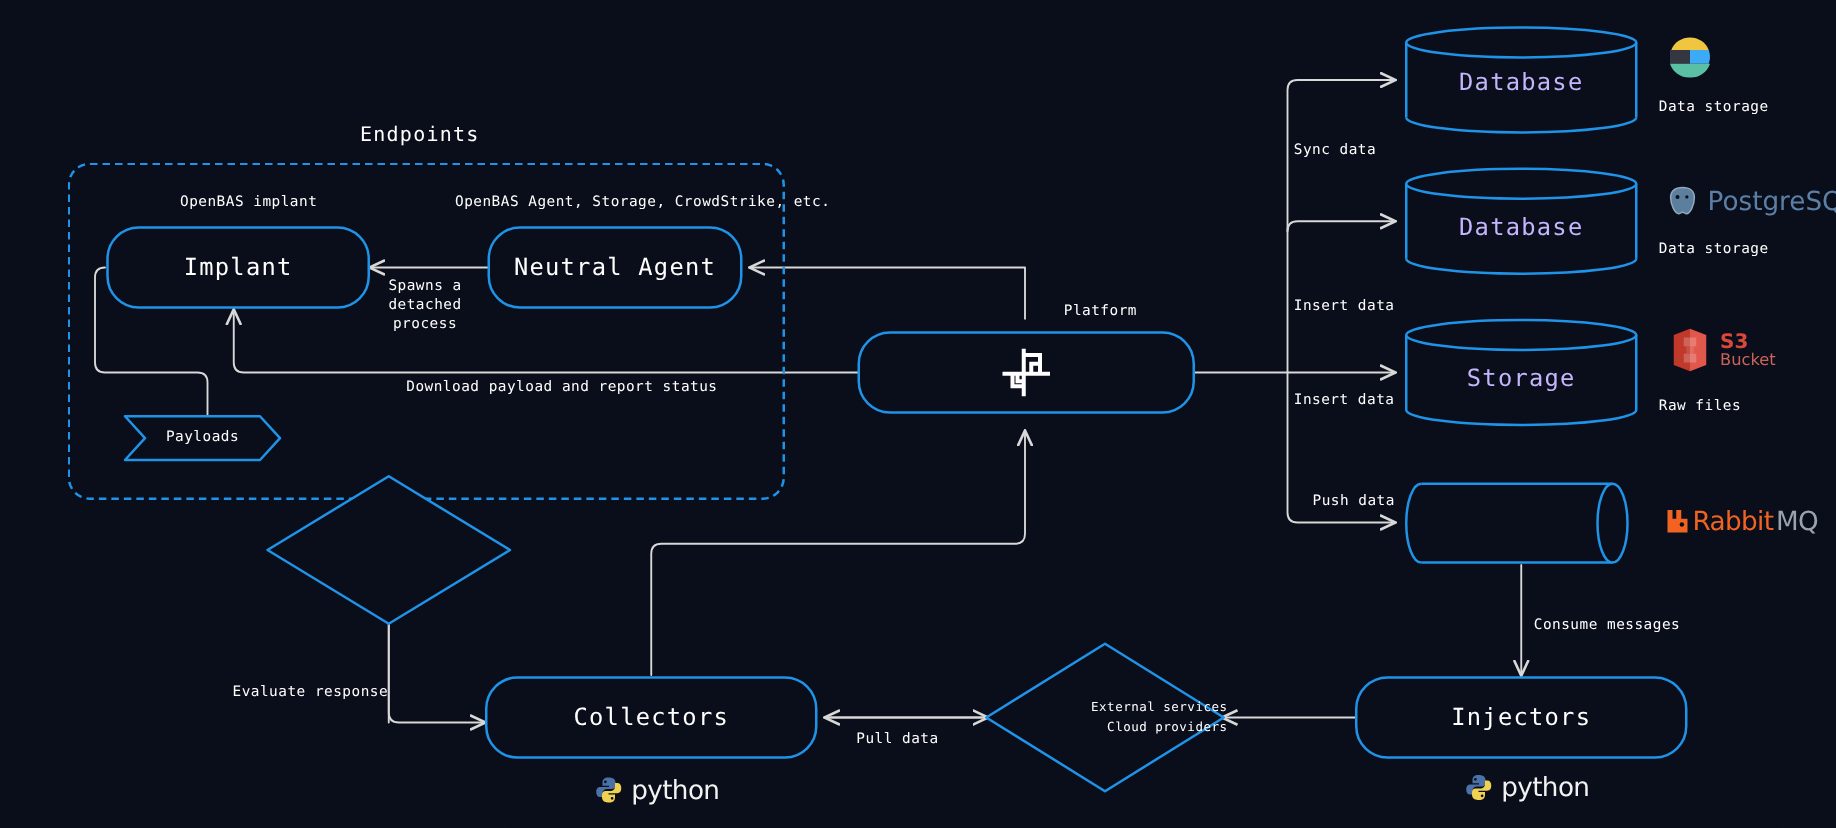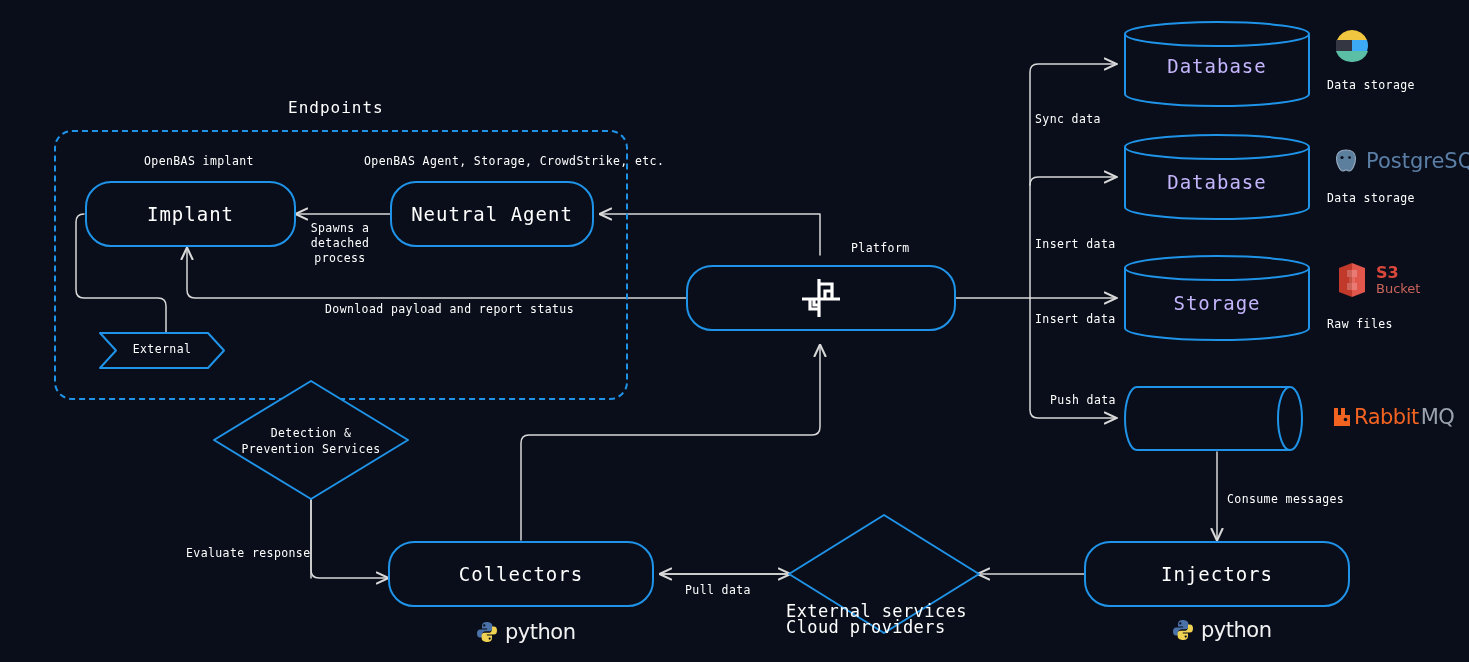--- a/index.html
+++ b/index.html
@@ -87,21 +87,21 @@
 
   <div class="cap ctr" style="left:308px;top:221px;width:64px;">Spawns a
 detached
 process</div>
   <div class="cap" style="left:325px;top:302px;text-align:right;">Download payload and report status</div>
 
   <div style="position:absolute;left:98px;top:331px;width:128px;height:39px;">
     <svg width="128" height="39" viewBox="0 0 128 39">
       <path d="M2,2 L110,2 L126,19.5 L110,37 L2,37 L18,19.5 Z" fill="#0a0e1a" stroke="#1f93e8" stroke-width="2" stroke-linejoin="round"></path>
     </svg>
-    <div style="position:absolute;left:0;top:11px;width:128px;text-align:center;color:#fff;font-size:11.5px;letter-spacing:.4px;">External</div>
+    <div style="position:absolute;left:0;top:11px;width:128px;text-align:center;color:#fff;font-size:11.5px;letter-spacing:.4px;">Payloads</div>
   </div>
 
   <div class="cap" style="left:851px;top:241px;">Platform</div>
   <div class="node rbox" style="left:686px;top:265px;width:270px;height:66px;">
     <span style="display:block;width:44px;height:44px;">
       <svg width="44" height="44" viewBox="0 0 44 44">
         <g fill="none" stroke="#ffffff" stroke-width="3.2">
           <path d="M20,3 L20,41"></path>
           <path d="M3,23 L41,23"></path>
           <path d="M20,8 L33,8 L33,23"></path>
@@ -218,26 +218,24 @@
       <path d="M11.2,21 C14.5,21 16,19.4 16,17 L16,14.5 L10.8,14.5 L10.8,13.5 L17.8,13.5 C20.1,13.5 21,11.7 21,9.4 C21,7 20,5.4 17.8,5.4 L16,5.4 L16,8.4 C16,10.4 14.4,11.8 12.4,11.8 L8.4,11.8 C6.7,11.8 5.6,13 5.6,14.7 L5.6,17 C5.6,19.1 7,20.5 9.2,20.8 C9.9,20.94 10.6,21 11.2,21 Z M13.7,18.7 C13.1,18.7 12.6,18.2 12.6,17.6 C12.6,17 13.1,16.5 13.7,16.5 C14.3,16.5 14.8,17 14.8,17.6 C14.8,18.2 14.3,18.7 13.7,18.7 Z" fill="#f0d253"></path>
     </svg>
     <span class="pytxt">python</span>
   </div>
   <div class="lbl" style="left:685px;top:583px;">Pull data</div>
 
   <div style="position:absolute;left:211px;top:378px;width:200px;height:124px;">
     <svg width="200" height="124" viewBox="0 0 200 124">
       <path d="M100,3 L197,62 L100,121 L3,62 Z" fill="#0a0e1a" stroke="#1f93e8" stroke-width="2" stroke-linejoin="round"></path>
     </svg>
-    <div style="position:absolute;left:0;top:47px;width:200px;text-align:center;color:#fff;font-size:11.5px;letter-spacing:.4px;white-space:pre;line-height:16px;">Detection &amp;
-Prevention Services</div>
   </div>
   <div class="lbl" style="left:186px;top:546px;">Evaluate response</div>
 
   <div style="position:absolute;left:786px;top:512px;width:196px;height:124px;">
     <svg width="196" height="124" viewBox="0 0 196 124">
       <path d="M98,3 L193,62 L98,121 L3,62 Z" fill="#0a0e1a" stroke="#1f93e8" stroke-width="2" stroke-linejoin="round"></path>
     </svg>
-    <div style="position:absolute;left:0;top:47px;width:196px;text-align:left;color:#fff;font-size:17px;letter-spacing:.4px;white-space:pre;line-height:16px;margin-top:44px;">External services
+    <div style="position:absolute;left:0;top:47px;width:196px;text-align:right;color:#fff;font-size:10px;letter-spacing:.4px;white-space:pre;line-height:16px;">External services
 Cloud providers</div>
   </div>
 
 </div>
 
 </body></html>

